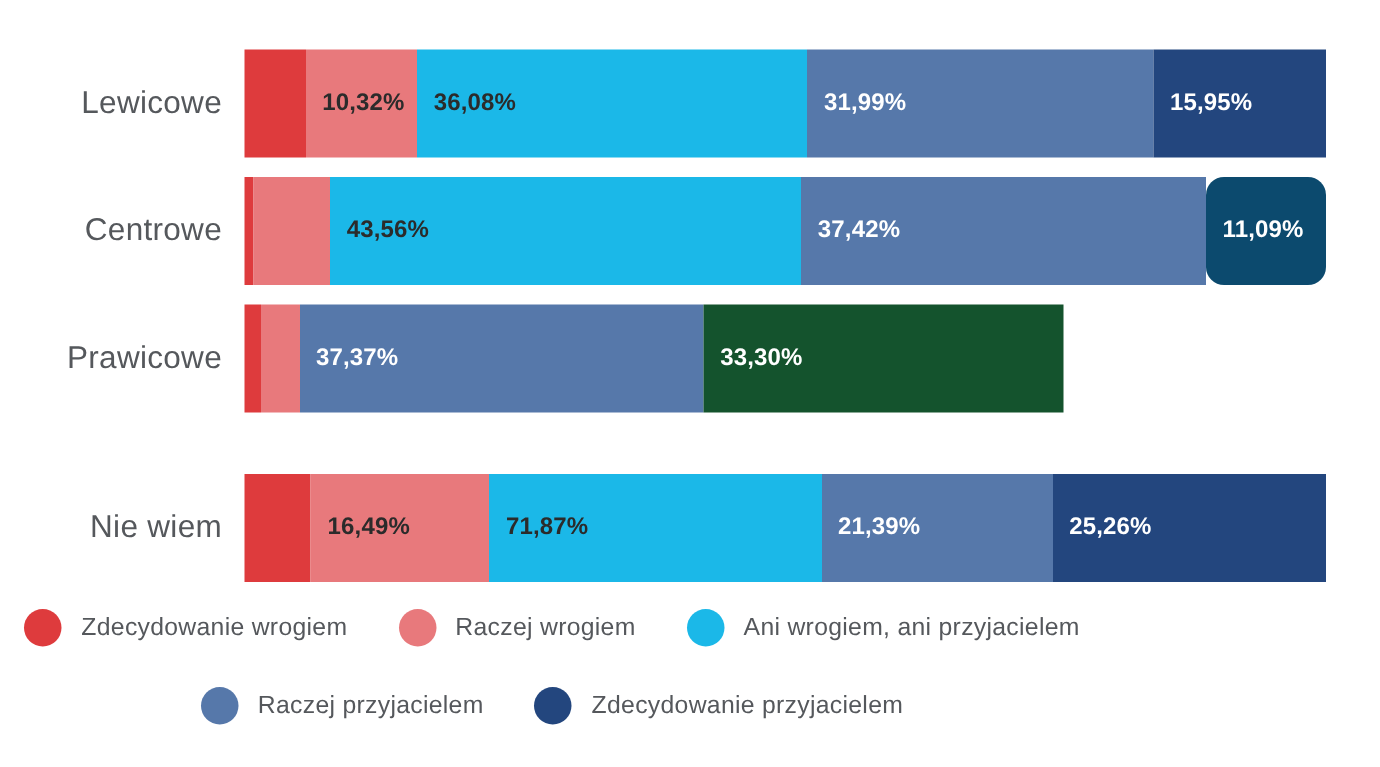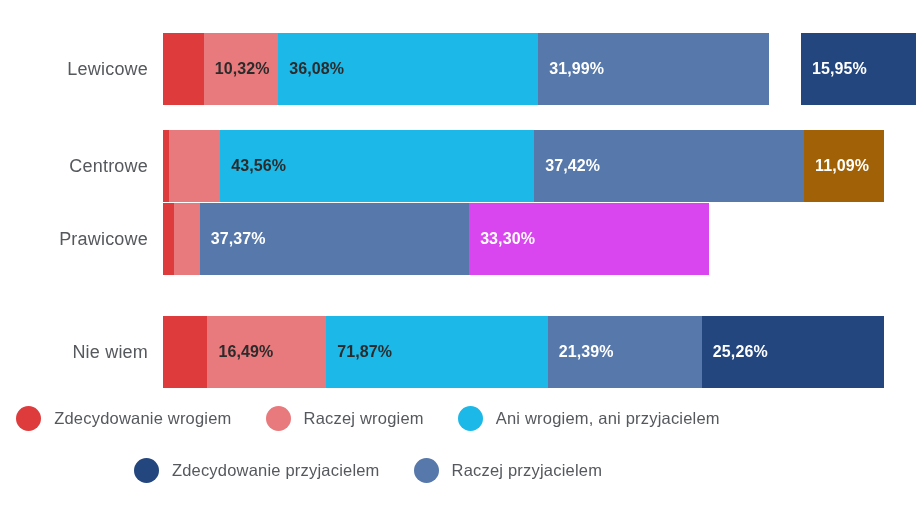--- a/index.html
+++ b/index.html
@@ -30,34 +30,34 @@
 
   .bar-row {
     position: absolute;
     left: 0;
     width: 920px;
     height: 72px;
     display: flex;
     align-items: center;
   }
   .bar-row.r0 { top: 13px; }
-  .bar-row.r1 { top: 98px; margin-top: 12px; }
+  .bar-row.r1 { top: 98px; }
   .bar-row.r2 { top: 183px; }
   .bar-row.r3 { top: 268px; margin-top: 28px; }
 
   .cat-label {
     position: absolute;
     left: 0;
     width: 148px;
     top: 0;
     height: 72px;
     display: flex;
     align-items: center;
     justify-content: flex-end;
-    font-size: 18px;
+    font-size: 21px;
     color: #55585c;
     letter-spacing: 0.2px;
     white-space: nowrap;
   }
 
   .bar {
     position: absolute;
     left: 163px;
     top: 0;
     width: 721px;
@@ -139,52 +139,52 @@
           <div class="seg" style="flex: 0 0 5.66%; background: rgb(222, 59, 61);"></div>
           <div class="seg" style="flex: 0 0 10.32%; background: rgb(232, 121, 124);">
             <span class="seg-label dark">10,32%</span>
           </div>
           <div class="seg" style="flex: 0 0 36.08%; background: rgb(27, 184, 232);">
             <span class="seg-label dark">36,08%</span>
           </div>
           <div class="seg" style="flex: 0 0 31.99%; background: rgb(86, 120, 170);">
             <span class="seg-label light">31,99%</span>
           </div>
-          <div class="seg" style="flex: 0 0 15.95%; background: rgb(35, 70, 126); margin-left: 32px;">
+          <div class="seg" style="flex: 0 0 15.95%; background: rgb(35, 70, 126);">
             <span class="seg-label light">15,95%</span>
           </div>
         </div>
     </div>
 
     <div class="bar-row r1">
       <div class="cat-label">Centrowe</div>
       <div class="bar">
           <div class="seg" style="flex: 0 0 0.87%; background: rgb(222, 59, 61);"></div>
           <div class="seg" style="flex: 0 0 7.06%; background: rgb(232, 121, 124);"></div>
           <div class="seg" style="flex: 0 0 43.56%; background: rgb(27, 184, 232);">
             <span class="seg-label dark">43,56%</span>
           </div>
           <div class="seg" style="flex: 0 0 37.42%; background: rgb(86, 120, 170);">
             <span class="seg-label light">37,42%</span>
           </div>
-          <div class="seg" style="flex: 0 0 11.09%; background: #a16207;">
+          <div class="seg" style="flex: 0 0 11.09%; background: #0c4a6e; border-radius: 12px;">
             <span class="seg-label light">11,09%</span>
           </div>
         </div>
     </div>
 
     <div class="bar-row r2">
       <div class="cat-label">Prawicowe</div>
       <div class="bar">
           <div class="seg" style="flex: 0 0 1.52%; background: rgb(222, 59, 61);"></div>
           <div class="seg" style="flex: 0 0 3.57%; background: rgb(232, 121, 124);"></div>
           <div class="seg" style="flex: 0 0 37.37%; background: rgb(86, 120, 170);">
             <span class="seg-label light">37,37%</span>
           </div>
-          <div class="seg" style="flex: 0 0 33.3%; background: #d946ef; text-align: right;">
+          <div class="seg" style="flex: 0 0 33.3%; background: #14532d; text-align: right;">
             <span class="seg-label light">33,30%</span>
           </div>
         </div>
     </div>
 
     <div class="bar-row r3">
       <div class="cat-label">Nie wiem</div>
       <div class="bar">
           <div class="seg" style="flex: 0 0 6.16%; background: rgb(222, 59, 61);"></div>
           <div class="seg" style="flex: 0 0 16.49%; background: rgb(232, 121, 124);">
@@ -214,23 +214,23 @@
           <span class="legend-dot" style="background: rgb(232, 121, 124);"></span>
           <span class="legend-text">Raczej wrogiem</span>
         </div>
         <div class="legend-item">
           <span class="legend-dot" style="background: rgb(27, 184, 232);"></span>
           <span class="legend-text">Ani wrogiem, ani przyjacielem</span>
         </div>
       </div>
     <div class="legend-row">
         <div class="legend-item">
+          <span class="legend-dot" style="background: rgb(86, 120, 170);"></span>
+          <span class="legend-text">Raczej przyjacielem</span>
+        </div>
+        <div class="legend-item">
           <span class="legend-dot" style="background: rgb(35, 70, 126);"></span>
           <span class="legend-text">Zdecydowanie przyjacielem</span>
         </div>
-        <div class="legend-item">
-          <span class="legend-dot" style="background: rgb(86, 120, 170);"></span>
-          <span class="legend-text">Raczej przyjacielem</span>
-        </div>
       </div>
   </div>
 
 </div>
 
 </body></html>

